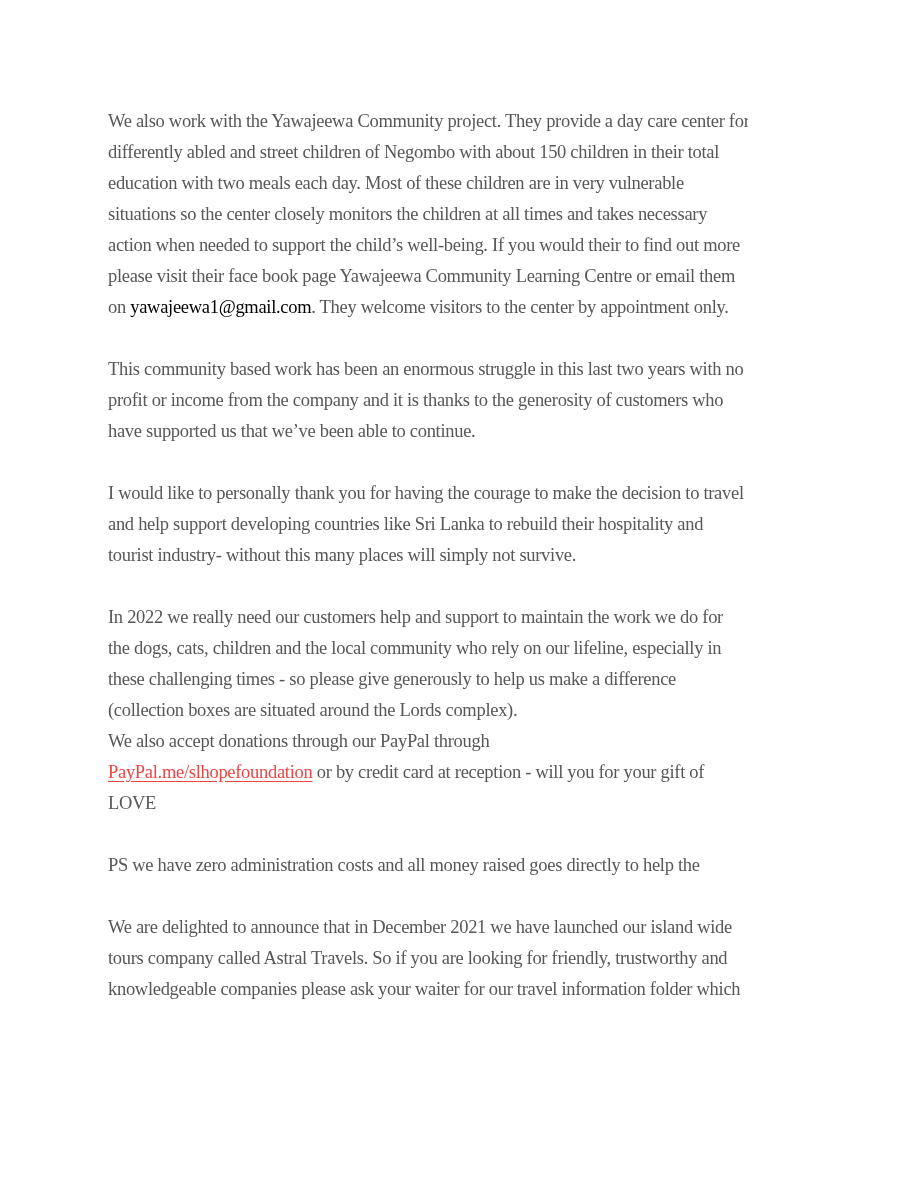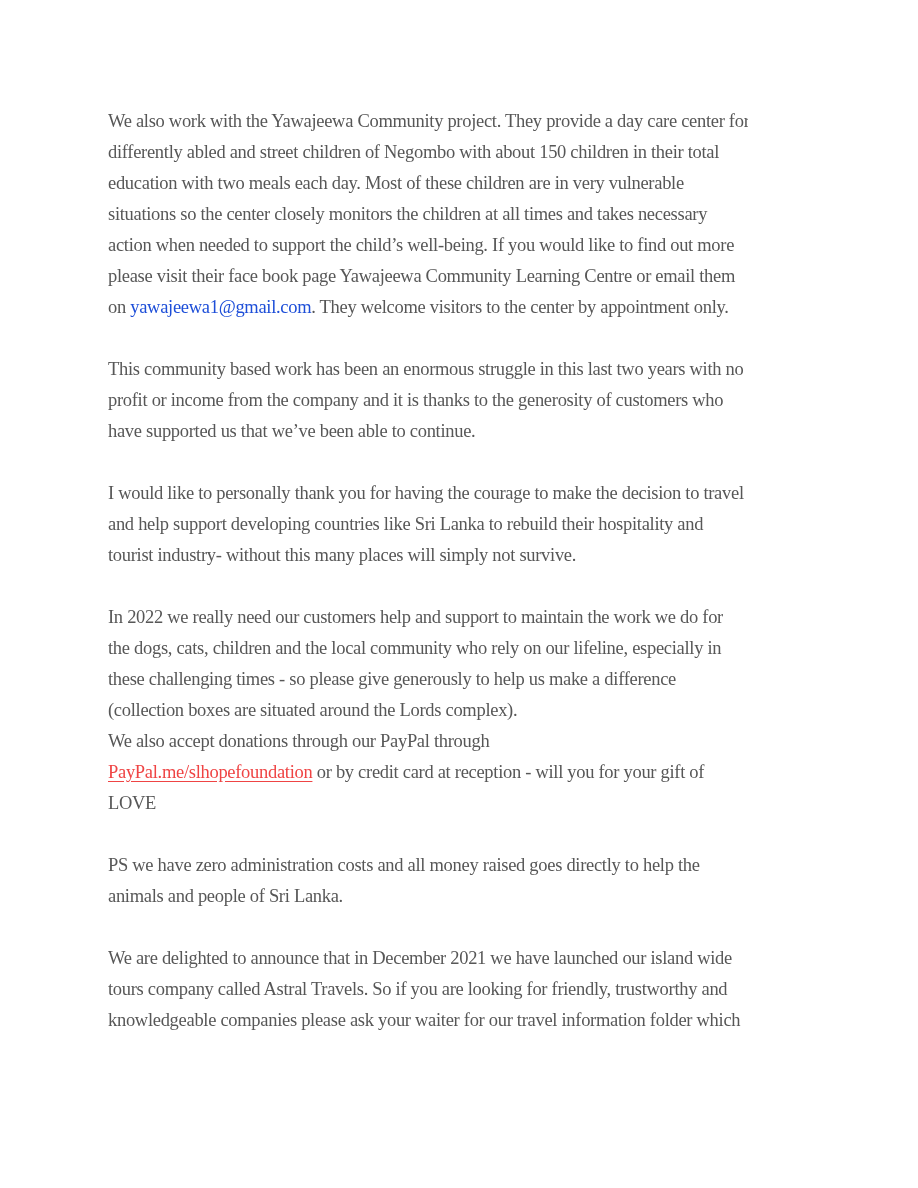--- a/index.html
+++ b/index.html
@@ -46,23 +46,23 @@
 </head>
 <body>
 
 <div class="page">
   <div class="doc-body" id="doc-body" style="color: rgb(87, 87, 87);">
       <div class="para">
         <div class="line"><span>We also work with the Yawajeewa Community project. They provide a day care center for</span></div>
         <div class="line"><span>differently abled and street children of Negombo with about 150 children in their total</span></div>
         <div class="line"><span>education with two meals each day. Most of these children are in very vulnerable</span></div>
         <div class="line"><span>situations so the center closely monitors the children at all times and takes necessary</span></div>
-        <div class="line"><span>action when needed to support the child’s well-being. If you would like to find out more</span></div>
+        <div class="line"><span>action when needed to support the child’s well-being. If you would their to find out more</span></div>
         <div class="line"><span>please visit their face book page Yawajeewa Community Learning Centre or email them</span></div>
-        <div class="line"><span>on </span><a class="link-email" style="color: #1d4ed8;">yawajeewa1@gmail.com</a><span>. They welcome visitors to the center by appointment only.</span></div>
+        <div class="line"><span>on </span><a class="link-email" style="color: #000000;">yawajeewa1@gmail.com</a><span>. They welcome visitors to the center by appointment only.</span></div>
       </div>
       <div class="para">
         <div class="line"><span>This community based work has been an enormous struggle in this last two years with no</span></div>
         <div class="line"><span>profit or income from the company and it is thanks to the generosity of customers who</span></div>
         <div class="line"><span>have supported us that we’ve been able to continue.</span></div>
       </div>
       <div class="para">
         <div class="line"><span>I would like to personally thank you for having the courage to make the decision to travel</span></div>
         <div class="line"><span>and help support developing countries like Sri Lanka to rebuild their hospitality and</span></div>
         <div class="line"><span>tourist industry- without this many places will simply not survive.</span></div>
@@ -71,21 +71,20 @@
         <div class="line"><span>In 2022 we really need our customers help and support to maintain the work we do for</span></div>
         <div class="line"><span>the dogs, cats, children and the local community who rely on our lifeline, especially in</span></div>
         <div class="line"><span>these challenging times - so please give generously to help us make a difference</span></div>
         <div class="line"><span>(collection boxes are situated around the Lords complex).</span></div>
         <div class="line"><span>We also accept donations through our PayPal through</span></div>
         <div class="line"><a class="link-hyperlink" style="color: #ef4444;">PayPal.me/slhopefoundation</a><span> or by credit card at reception - will you for your gift of</span></div>
         <div class="line"><span>LOVE</span></div>
       </div>
       <div class="para">
         <div class="line"><span>PS we have zero administration costs and all money raised goes directly to help the</span></div>
-        <div class="line"><span>animals and people of Sri Lanka.</span></div>
       </div>
       <div class="para">
         <div class="line"><span>We are delighted to announce that in December 2021 we have launched our island wide</span></div>
         <div class="line"><span>tours company called Astral Travels. So if you are looking for friendly, trustworthy and</span></div>
         <div class="line"><span>knowledgeable companies please ask your waiter for our travel information folder which</span></div>
       </div>
     </div>
 </div>
 
 </body></html>

